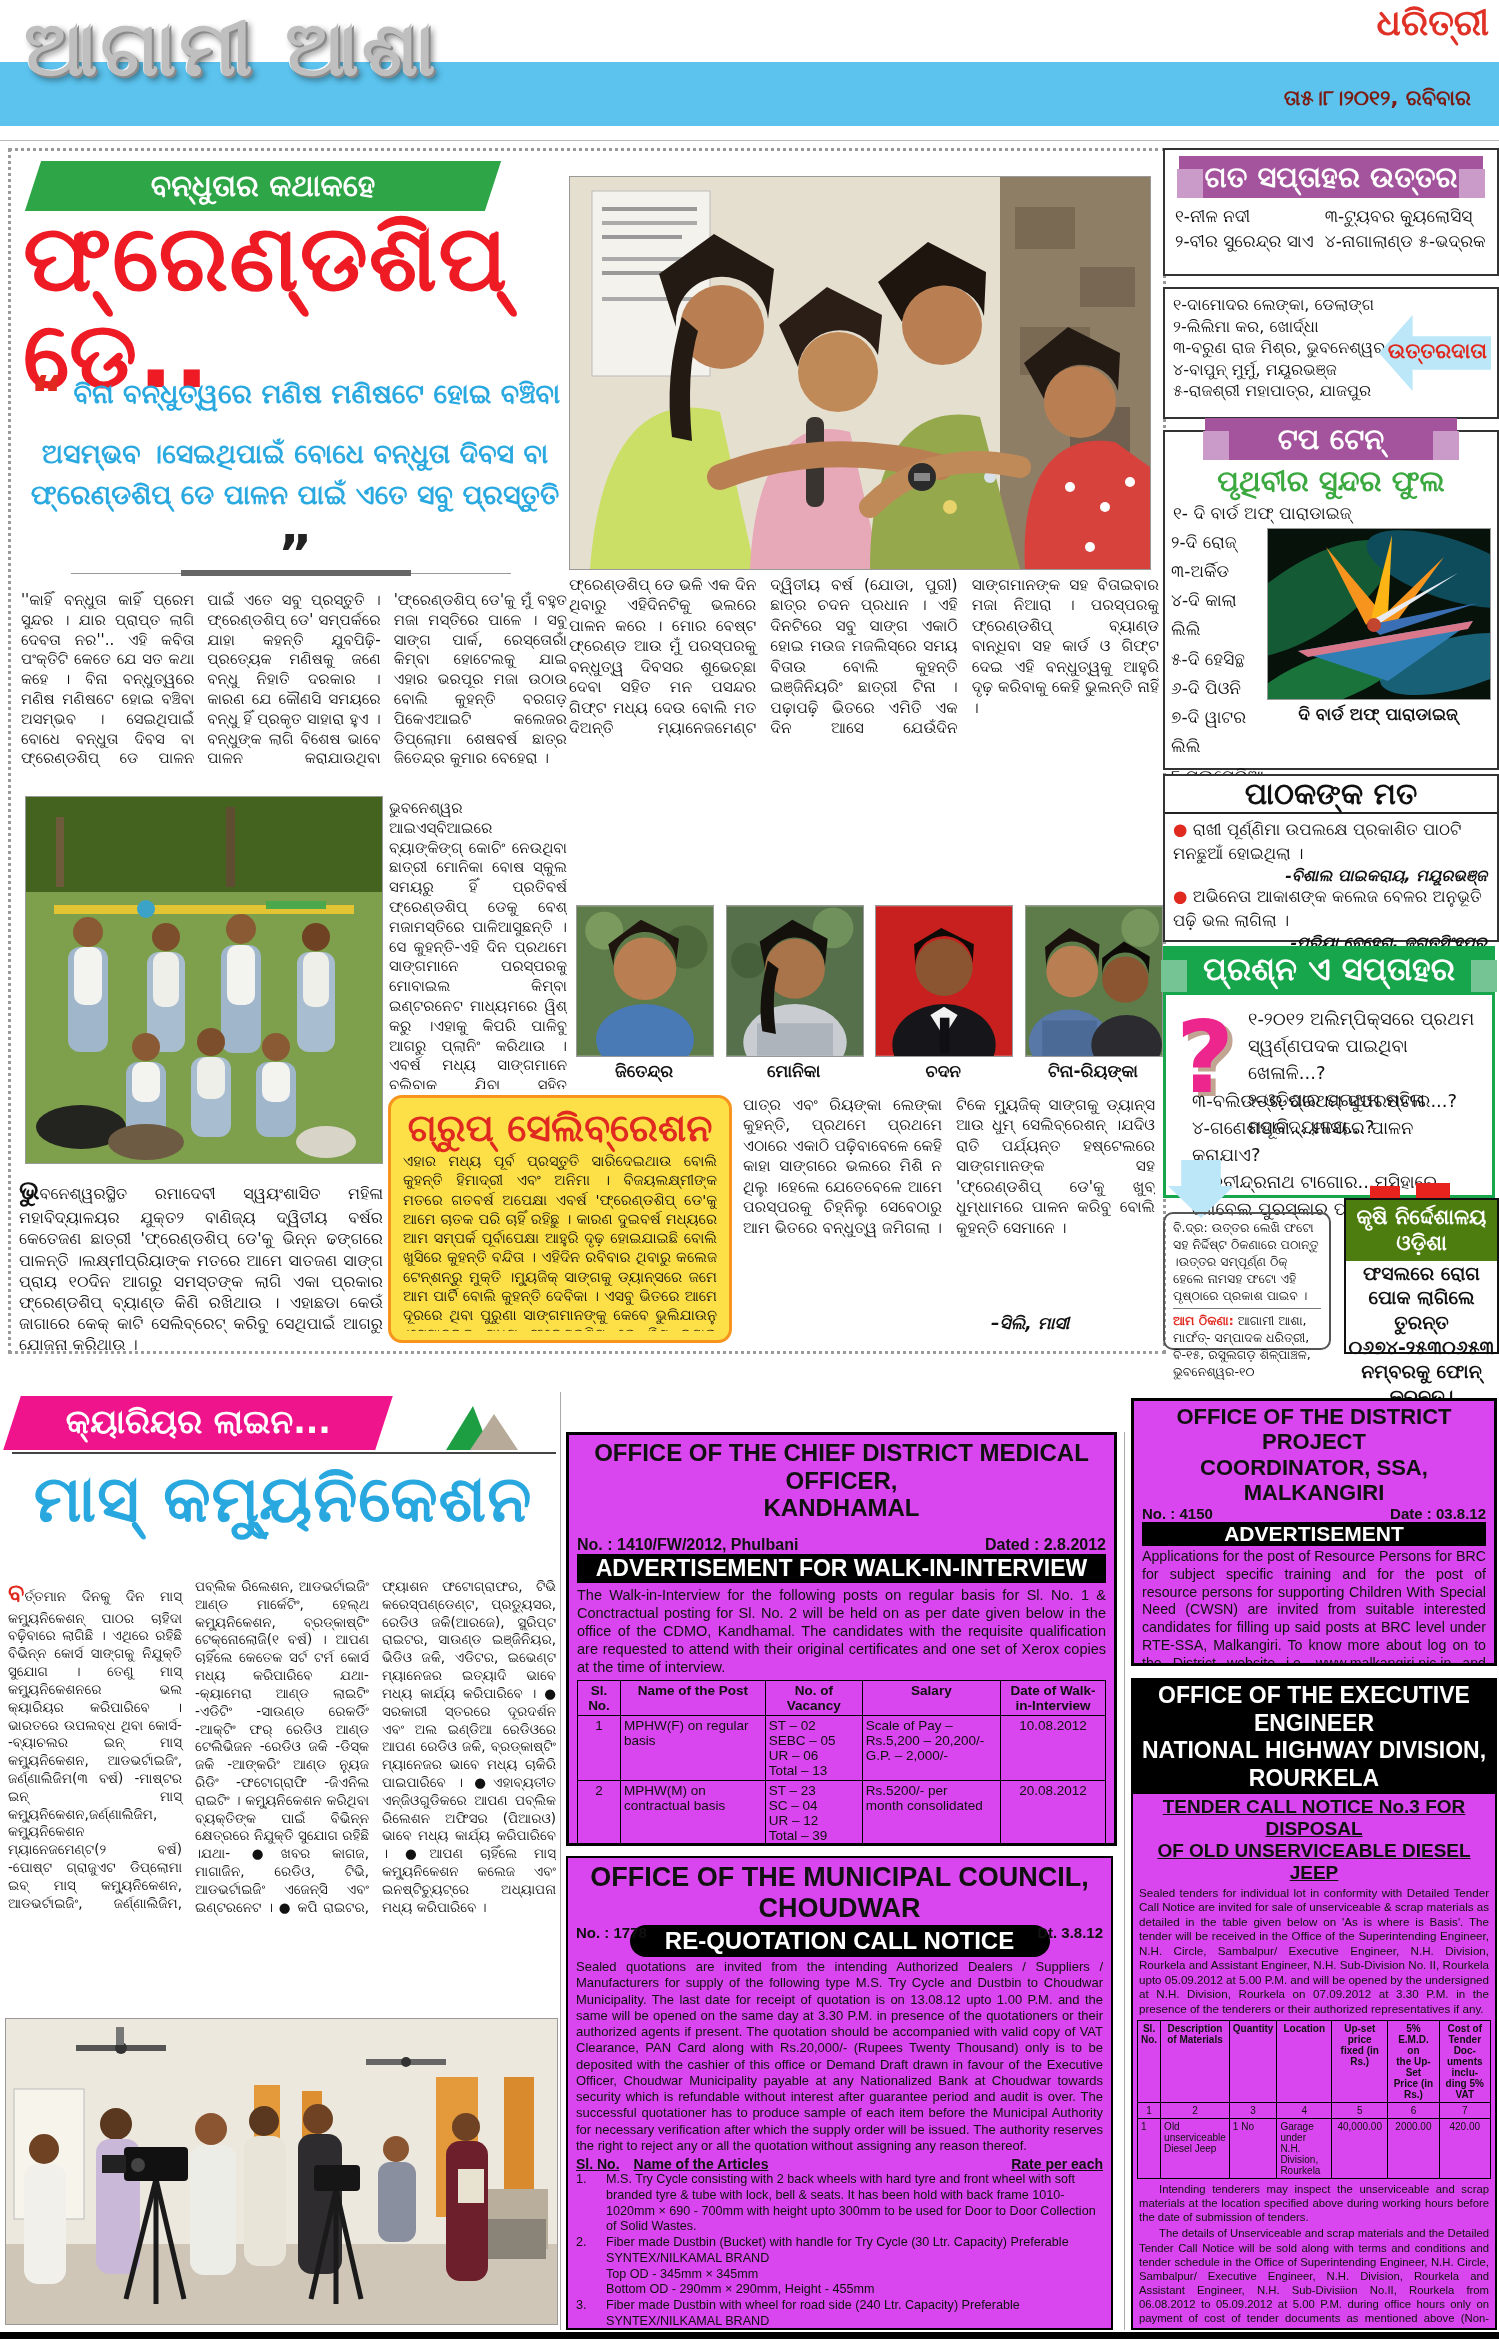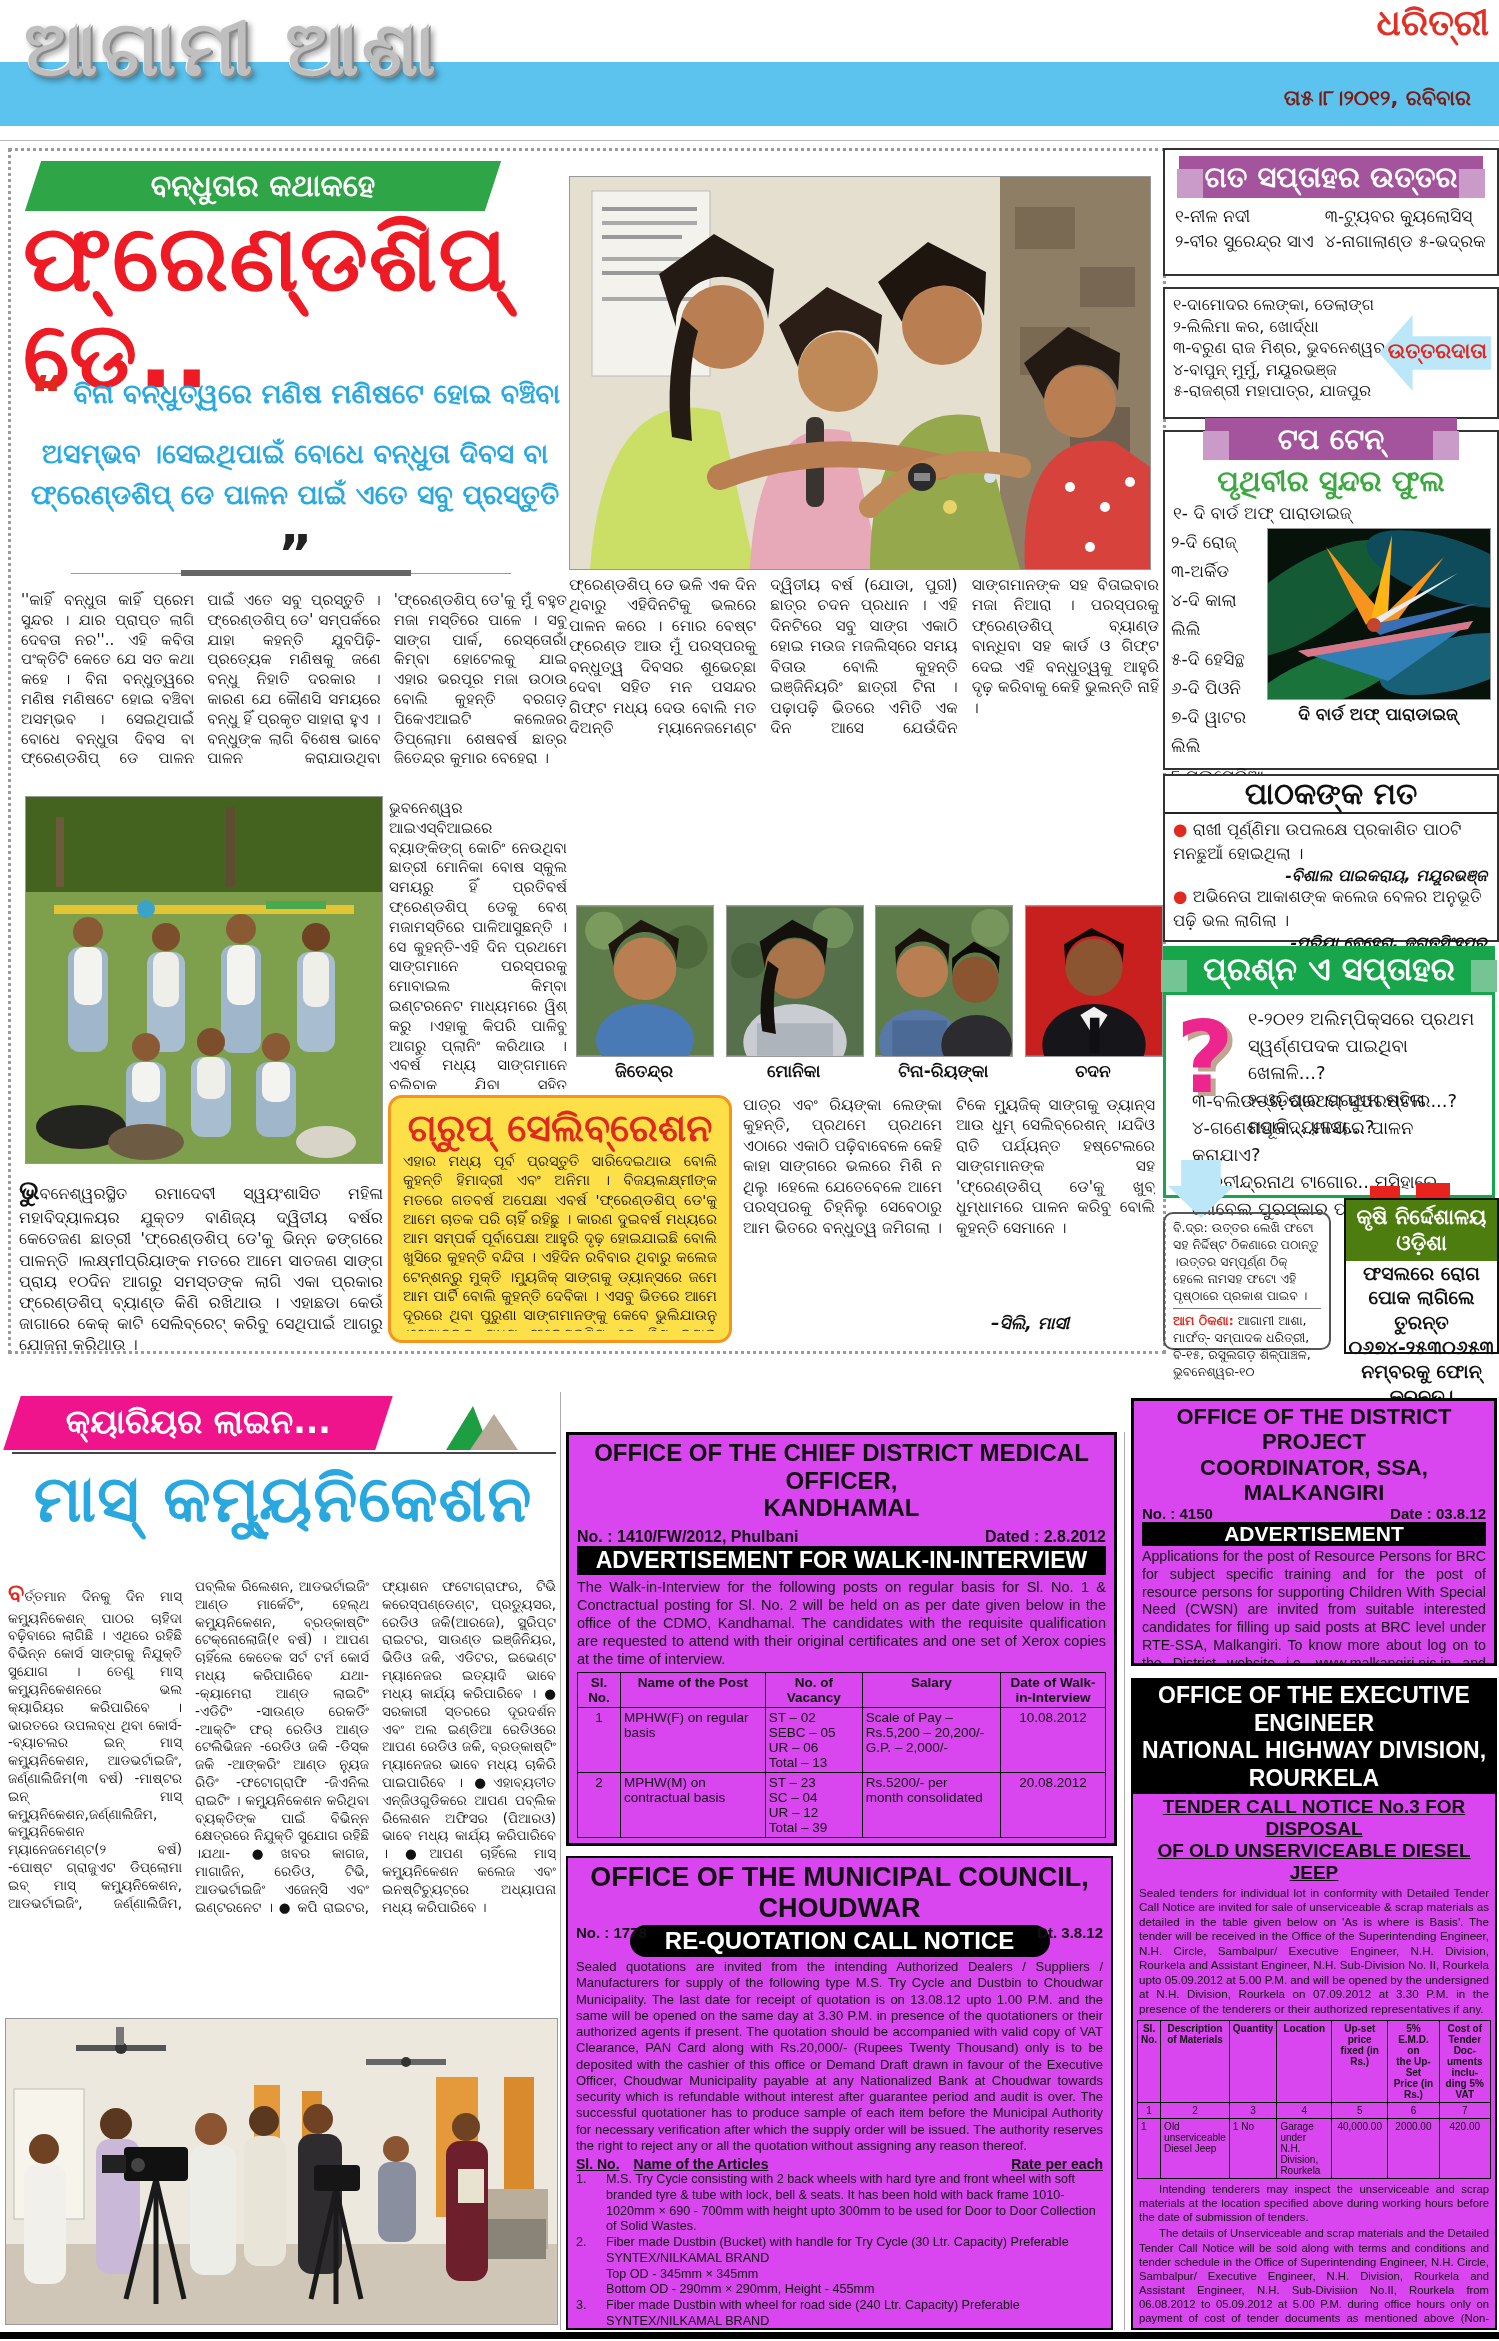--- a/index.html
+++ b/index.html
@@ -213,42 +213,42 @@
         <ellipse cx="50" cy="100" rx="38" ry="28" fill="#C9CDD2"></ellipse>
           <path d="M22,86 h56 v24 h-56z" fill="#AEB4BC"></path>
         <circle cx="50" cy="46" r="22" fill="#A9744A"></circle>
         <path d="M28,46 a22,22 0 0 1 44,-2 l2,-20 -26,-14 -24,16 z" fill="#14100C"></path>
           <path d="M30,40 q-8,30 -4,52 l10,2 q-4,-30 2,-48z" fill="#14100C"></path>
       </svg>
       <div class="photo-caption">ମୋନିକା</div>
     </div>
     <div style="width:136px;">
       <svg width="136" height="150" viewBox="0 0 100 110" class="photoframe">
+        <rect width="100" height="110" fill="#C8201E"></rect>
+        <ellipse cx="50" cy="102" rx="38" ry="30" fill="#15151A"></ellipse>
+          <polygon points="40,80 50,96 60,80 50,74" fill="#F2F2F2"></polygon>
+          <rect x="47" y="82" width="7" height="26" fill="#101014"></rect>
+        <circle cx="50" cy="45" r="21" fill="#8A5530"></circle>
+        <path d="M29,44 a21,21 0 0 1 42,-2 l1,-14 -24,-12 -20,12 z" fill="#0E0A08"></path>
+      </svg>
+      <div class="photo-caption">ଚଦନ</div>
+    </div>
+    <div style="width:136px;">
+      <svg width="136" height="150" viewBox="0 0 100 110" class="photoframe">
         <rect width="100" height="110" fill="#5E7B4A"></rect>
           <circle cx="84" cy="16" r="14" fill="#76965E"></circle>
         <ellipse cx="32" cy="100" rx="30" ry="24" fill="#5878A8"></ellipse>
           <rect x="12" y="84" width="40" height="26" fill="#46648E" opacity=".7"></rect>
         <circle cx="34" cy="48" r="19" fill="#B97F52"></circle>
           <path d="M15,46 a19,19 0 0 1 38,-2 l1,-16 -22,-12 -18,14 z" fill="#1A120C"></path>
         <ellipse cx="74" cy="102" rx="26" ry="22" fill="#2B2B30"></ellipse>
         <circle cx="73" cy="54" r="17" fill="#8A5530"></circle>
           <path d="M56,52 a17,17 0 0 1 34,-2 l1,-13 -19,-11 -16,12 z" fill="#0E0A08"></path>
       </svg>
       <div class="photo-caption">ଟିନା-ରିୟଙ୍କା</div>
-    </div>
-    <div style="width:136px;">
-      <svg width="136" height="150" viewBox="0 0 100 110" class="photoframe">
-        <rect width="100" height="110" fill="#C8201E"></rect>
-        <ellipse cx="50" cy="102" rx="38" ry="30" fill="#15151A"></ellipse>
-          <polygon points="40,80 50,96 60,80 50,74" fill="#F2F2F2"></polygon>
-          <rect x="47" y="82" width="7" height="26" fill="#101014"></rect>
-        <circle cx="50" cy="45" r="21" fill="#8A5530"></circle>
-        <path d="M29,44 a21,21 0 0 1 42,-2 l1,-14 -24,-12 -20,12 z" fill="#0E0A08"></path>
-      </svg>
-      <div class="photo-caption">ଚଦନ</div>
     </div>
   </div>
 
   <div class="ab groupbox" style="left:377px;top:944px;width:344px;height:248px;padding:8px 12px;box-sizing:border-box;">
     <div class="grouptitle">ଗ୍ରୁପ୍ ସେଲିବ୍ରେଶନ</div>
     <div class="odia just clip" style="font-size:14.6px;height:180px;">ଏହାର ମଧ୍ୟ ପୂର୍ବ ପ୍ରସ୍ତୁତି ସାରିଦେଇଥାଉ ବୋଲି କୁହନ୍ତି ହିମାଦ୍ରୀ ଏବଂ ଅନିମା । ବିଜୟଲକ୍ଷ୍ମୀଙ୍କ ମତରେ ଗତବର୍ଷ ଅପେକ୍ଷା ଏବର୍ଷ 'ଫ୍ରେଣ୍ଡଶିପ୍ ଡେ'କୁ ଆମେ ଚାତକ ପରି ଚାହିଁ ରହିଛୁ । କାରଣ ଦୁଇବର୍ଷ ମଧ୍ୟରେ ଆମ ସମ୍ପର୍କ ପୂର୍ବାପେକ୍ଷା ଆହୁରି ଦୃଢ଼ ହୋଇଯାଇଛି ବୋଲି ଖୁସିରେ କୁହନ୍ତି ବନ୍ଦିତା । ଏହିଦିନ ରବିବାର ଥିବାରୁ କଲେଜ ଟେନ୍‌ଶନ୍‌ରୁ ମୁକ୍ତି ।ମ୍ୟୁଜିକ୍ ସାଙ୍ଗକୁ ଡ୍ୟାନ୍ସରେ ଜମେ ଆମ ପାର୍ଟି ବୋଲି କୁହନ୍ତି ଦେବିକା । ଏସବୁ ଭିତରେ ଆମେ ଦୂରରେ ଥିବା ପୁରୁଣା ସାଙ୍ଗମାନଙ୍କୁ କେବେ ଭୁଲିଯାଉନୁ ।ସେମାନଙ୍କୁ ମଧ୍ୟ ଫ୍ରେଣ୍ଡଶିପ୍ ଡେ ୱିଶ୍ ଜଣାଉ ବୋଲି କୁହନ୍ତି କ୍ୟୋତି ।</div>
   </div>
 
   <div class="ab odia just clip" style="left:732px;top:944px;width:412px;height:215px;column-count:2;column-gap:14px;font-size:15.5px;">ପାତ୍ର ଏବଂ ରିୟଙ୍କା ଲେଙ୍କା କୁହନ୍ତି, ପ୍ରଥମେ ପ୍ରଥମେ ଏଠାରେ ଏକାଠି ପଢ଼ିବାବେଳେ କେହି କାହା ସାଙ୍ଗରେ ଭଲରେ ମିଶି ନ ଥିଲୁ ।ହେଲେ ଯେତେବେଳେ ଆମେ ପରସ୍ପରକୁ ଚିହ୍ନିଲୁ ସେବେଠାରୁ ଆମ ଭିତରେ ବନ୍ଧୁତ୍ୱ ଜମିଗଲା । ଟିକେ ମ୍ୟୁଜିକ୍ ସାଙ୍ଗକୁ ଡ୍ୟାନ୍ସ ଆଉ ଧୁମ୍ ସେଲିବ୍ରେଶନ୍ ।ଯଦିଓ ରାତି ପର୍ଯ୍ୟନ୍ତ ହଷ୍ଟେଲରେ ସାଙ୍ଗମାନଙ୍କ ସହ 'ଫ୍ରେଣ୍ଡଶିପ୍ ଡେ'କୁ ଖୁବ୍ ଧୁମ୍‌ଧାମରେ ପାଳନ କରିବୁ ବୋଲି କୁହନ୍ତି ସେମାନେ ।</div>
   <div class="ab byline" style="left:980px;top:1162px;">–ସିଲି, ମାସୀ</div>
@@ -434,21 +434,21 @@
     <circle cx="132" cy="146" r="7" fill="#444"></circle>
   </svg>
 </div>
 
 <div class="ab vr" style="left:560px;top:1392px;height:938px;"></div>
 <div class="ab vr" style="left:1124px;top:1432px;height:898px;"></div>
 
 <div class="ab adbox clip" style="left:566px;top:1432px;width:551px;height:414px;padding:4px 8px;box-sizing:border-box;">
   <div class="adtitle" style="font-size:24px;">OFFICE OF THE CHIEF DISTRICT MEDICAL OFFICER,</div>
   <div class="adtitle" style="font-size:24px;">KANDHAMAL</div>
-  <div class="adrow" style="font-size:16px;margin-top:6px;">
+  <div class="adrow" style="font-size:16px;margin-top:14px;">
     <span>No. : 1410/FW/2012, Phulbani</span>
     <span>Dated : 2.8.2012</span>
   </div>
   <div class="adbanner" style="font-size:23px;padding:1px 0;">ADVERTISEMENT FOR WALK-IN-INTERVIEW</div>
   <div class="adbody" style="font-size:14.5px;margin-top:3px;">The Walk-in-Interview for the following posts on regular basis for Sl. No. 1 &amp; Conctractual posting for Sl. No. 2 will be held on as per date given below in the office of the CDMO, Kandhamal. The candidates with the requisite qualification are requested to attend with their original certificates and one set of Xerox copies at the time of interview.</div>
   <table class="adtable" style="font-size:13.5px;margin-top:4px;">
     <tbody>
         <tr>
       <th class="pre" style="width:36px;">Sl.
 No.</th>

